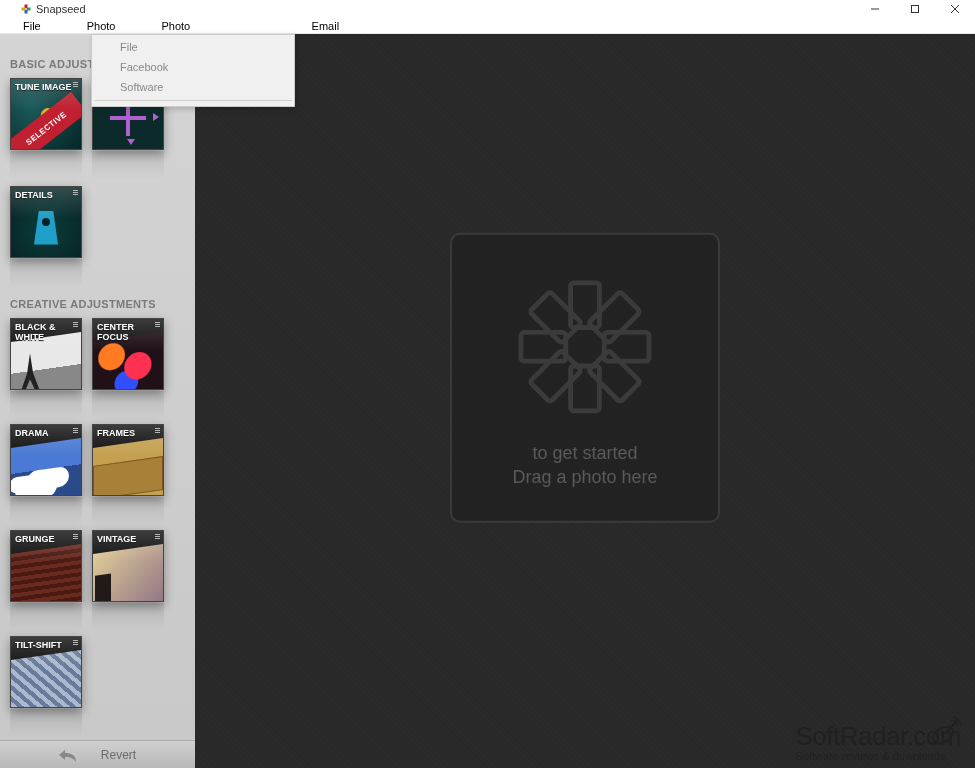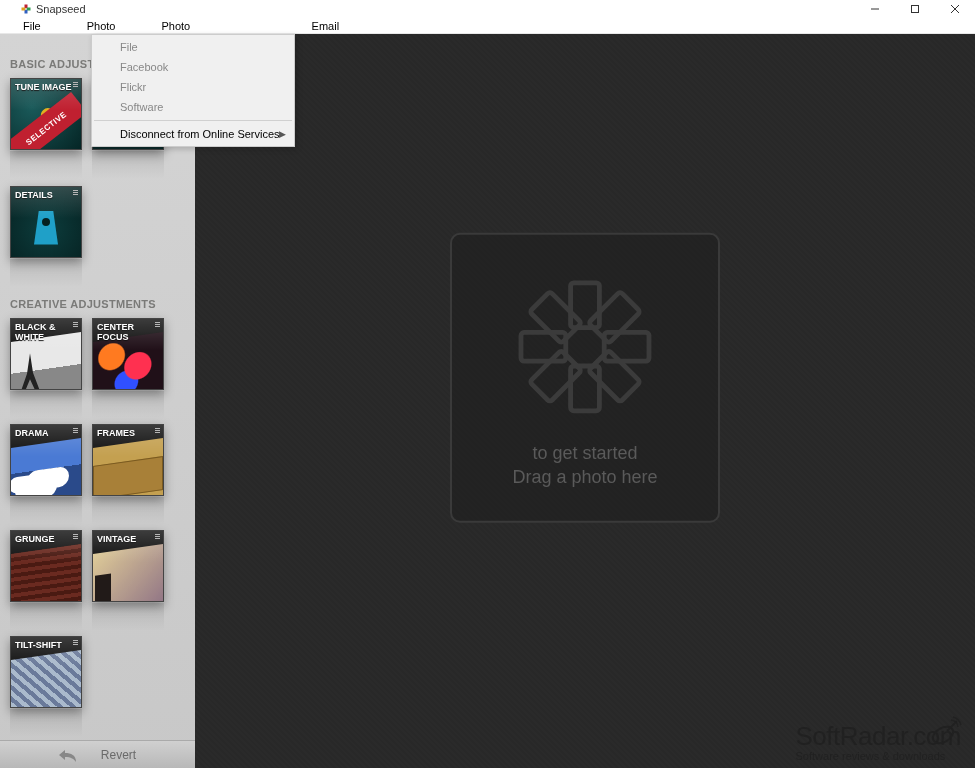--- a/index.html
+++ b/index.html
@@ -117,27 +117,22 @@
   <div class="menuitem">File</div>
   <div class="menuitem">Photo</div>
   <div class="menuitem">Photo</div>
   <div class="menuitem active">Share</div>
   <div class="menuitem">Email</div>
 </div>
 
 <div class="dropdown">
   <div class="dditem">File</div>
   <div class="dditem">Facebook</div>
-  <div class="dditem">Flickr</div>
   <div class="dditem">Software</div>
   <div class="sep"></div>
-  <div class="dditem enabled">
-    <span>Disconnect from Online Services</span>
-    <span class="arrow">▶</span>
-  </div>
 </div>
 
 <div class="content">
   <div class="sidebar">
     <div class="section-header">BASIC ADJUSTMENTS</div>
     <div class="tiles">
 
       <div class="tile">
         <div class="thumb thumb-tune">
           <svg class="wrench" viewBox="0 0 40 40">

